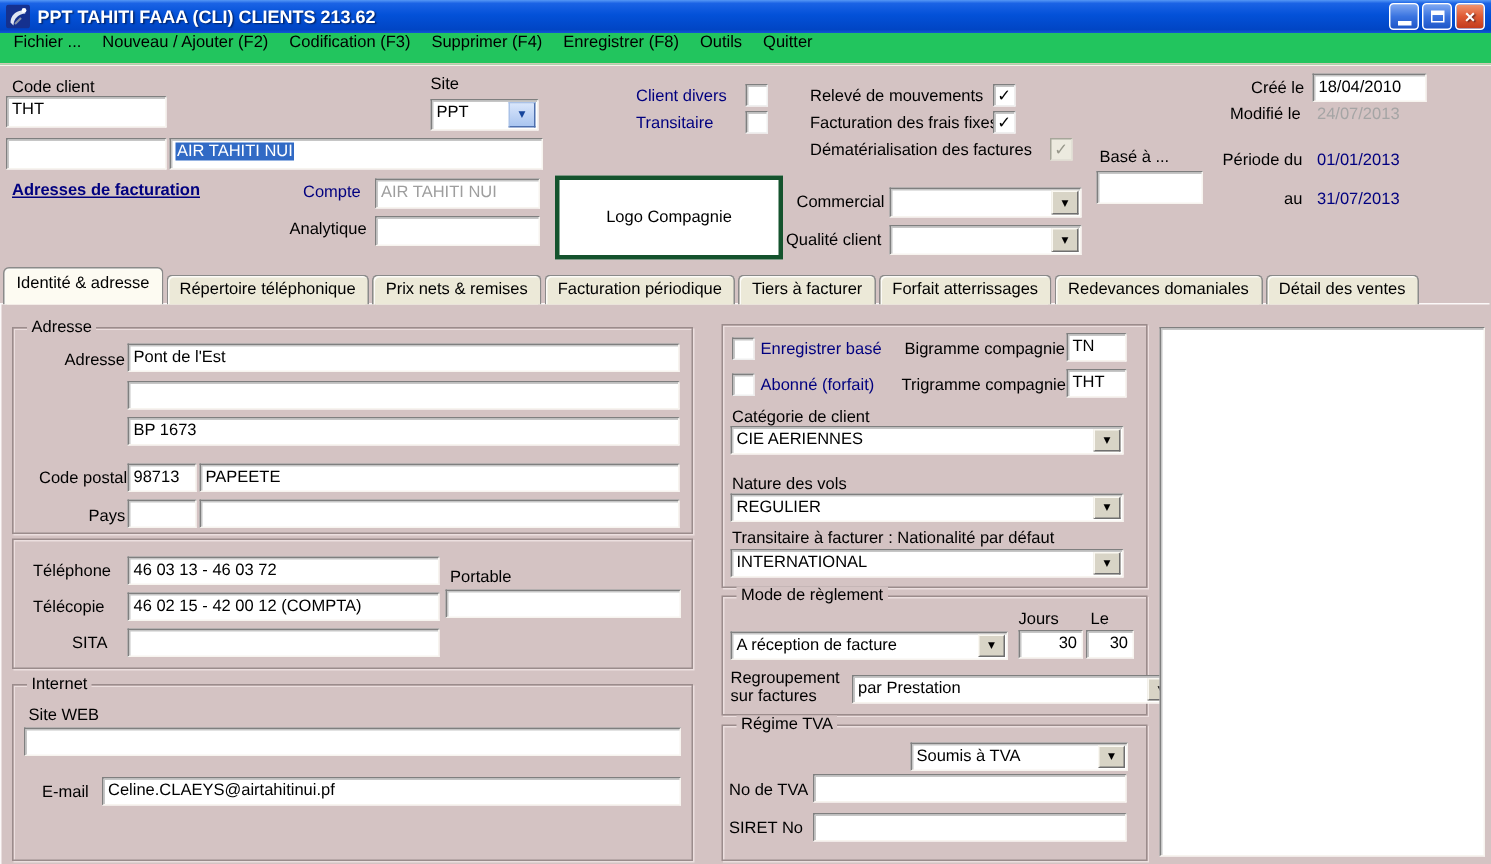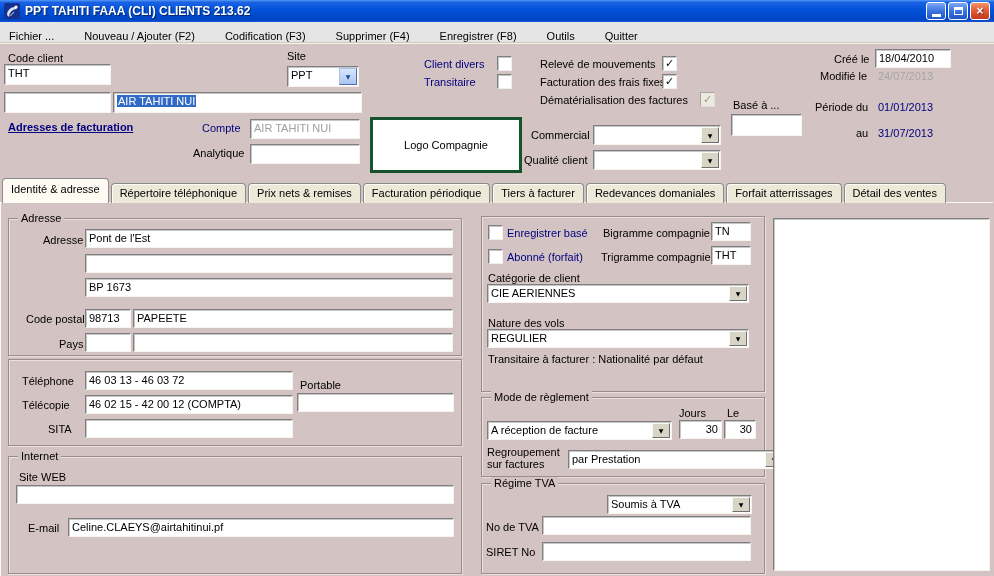--- a/index.html
+++ b/index.html
@@ -12,23 +12,23 @@
     text-shadow:1px 1px 1px rgba(0,0,20,.55);}
   .ticon{width:16px;height:16px;margin:0 5px 0 4px;flex:0 0 auto;}
   .tbtns{position:absolute;right:4px;top:2px;display:flex;gap:2px;}
   .tbtn{width:20px;height:18px;border:1px solid #fff;border-radius:3px;display:flex;
     align-items:center;justify-content:center;color:#fff;font-size:12px;font-weight:bold;
     background:linear-gradient(180deg,#7fa8f2 0%,#3a74e0 50%,#1f55c8 100%);box-sizing:border-box;}
   .tbtn.close{background:linear-gradient(180deg,#f0946f 0%,#e05a33 50%,#c13a1d 100%);}
   .minglyph{display:block;width:9px;height:3px;background:#fff;margin-top:9px;}
   .maxglyph{display:block;width:9px;height:8px;border:1px solid #fff;border-top-width:3px;box-sizing:border-box;}
   
-  .menubar{position:absolute;left:0;top:22px;width:100%;height:21px;background:#e5e5e5;
+  .menubar{position:absolute;left:0;top:22px;width:100%;height:21px;background:#22c55e;
     border-bottom:1px solid #cfc9b5;box-shadow:0 1px 0 #f6f4ea;
-    display:flex;align-items:flex-end;padding-left:9px;box-sizing:border-box;gap:30px;}
+    display:flex;align-items:flex-start;padding-left:9px;box-sizing:border-box;gap:14px;}
   .menu-item{white-space:nowrap;cursor:default;}
   
   .lbl{position:absolute;white-space:nowrap;line-height:13px;}
   .navy{color:#00007f;}
   .gray{color:#a5a5a5;}
   .link{font-weight:bold;text-decoration:underline;color:#00007f;}
   .inp{position:absolute;background:#fff;border:1px solid;border-color:#7f7f7f #f7f4ef #f7f4ef #7f7f7f;
     box-shadow:inset 1px 1px 0 #c6c6c6;box-sizing:border-box;padding:2px 3px;overflow:hidden;
     white-space:nowrap;line-height:13px;}
   .inp.dis{color:#9e9e9e;}
@@ -160,22 +160,22 @@
   <span class="lbl navy" style="left:878px;top:101px;">01/01/2013</span>
   <span class="lbl" style="left:856px;top:127px;">au</span>
   <span class="lbl navy" style="left:878px;top:127px;">31/07/2013</span>
 
   <div class="tabs">
     <div class="tab active">Identité &amp; adresse</div>
     <div class="tab">Répertoire téléphonique</div>
     <div class="tab">Prix nets &amp; remises</div>
     <div class="tab">Facturation périodique</div>
     <div class="tab">Tiers à facturer</div>
+    <div class="tab">Forfait atterrissages</div>
     <div class="tab">Redevances domaniales</div>
-    <div class="tab">Forfait atterrissages</div>
     <div class="tab">Détail des ventes</div>
   </div>
 
   <div class="mainpanel"></div>
 
   <div class="grp" style="left:8px;top:218px;width:452px;height:136px;">
     <span class="grp-title">Adresse</span>
   </div>
   <span class="lbl" style="left:43px;top:234px;">Adresse</span>
   <div class="inp" style="left:85px;top:229px;width:368px;height:19px;"><span>Pont de l'Est</span></div>
@@ -220,20 +220,24 @@
   <div class="inp combo" style="left:487px;top:284px;width:262px;height:19px;">
     <span>CIE AERIENNES</span>
     <span class="cbtn">▼</span>
   </div>
   <span class="lbl" style="left:488px;top:317px;">Nature des vols</span>
   <div class="inp combo" style="left:487px;top:329px;width:262px;height:19px;">
     <span>REGULIER</span>
     <span class="cbtn">▼</span>
   </div>
   <span class="lbl" style="left:488px;top:353px;">Transitaire à facturer : Nationalité par défaut</span>
+  <div class="inp combo" style="left:487px;top:366px;width:262px;height:19px;">
+    <span>INTERNATIONAL</span>
+    <span class="cbtn">▼</span>
+  </div>
 
   <div class="grp" style="left:481px;top:397px;width:282px;height:78px;">
     <span class="grp-title">Mode de règlement</span>
   </div>
   <div class="inp combo" style="left:487px;top:421px;width:185px;height:19px;">
     <span>A réception de facture</span>
     <span class="cbtn">▼</span>
   </div>
   <span class="lbl" style="left:679px;top:407px;">Jours</span>
   <div class="inp ra" style="left:679px;top:420px;width:43px;height:19px;"><span>30</span></div>

